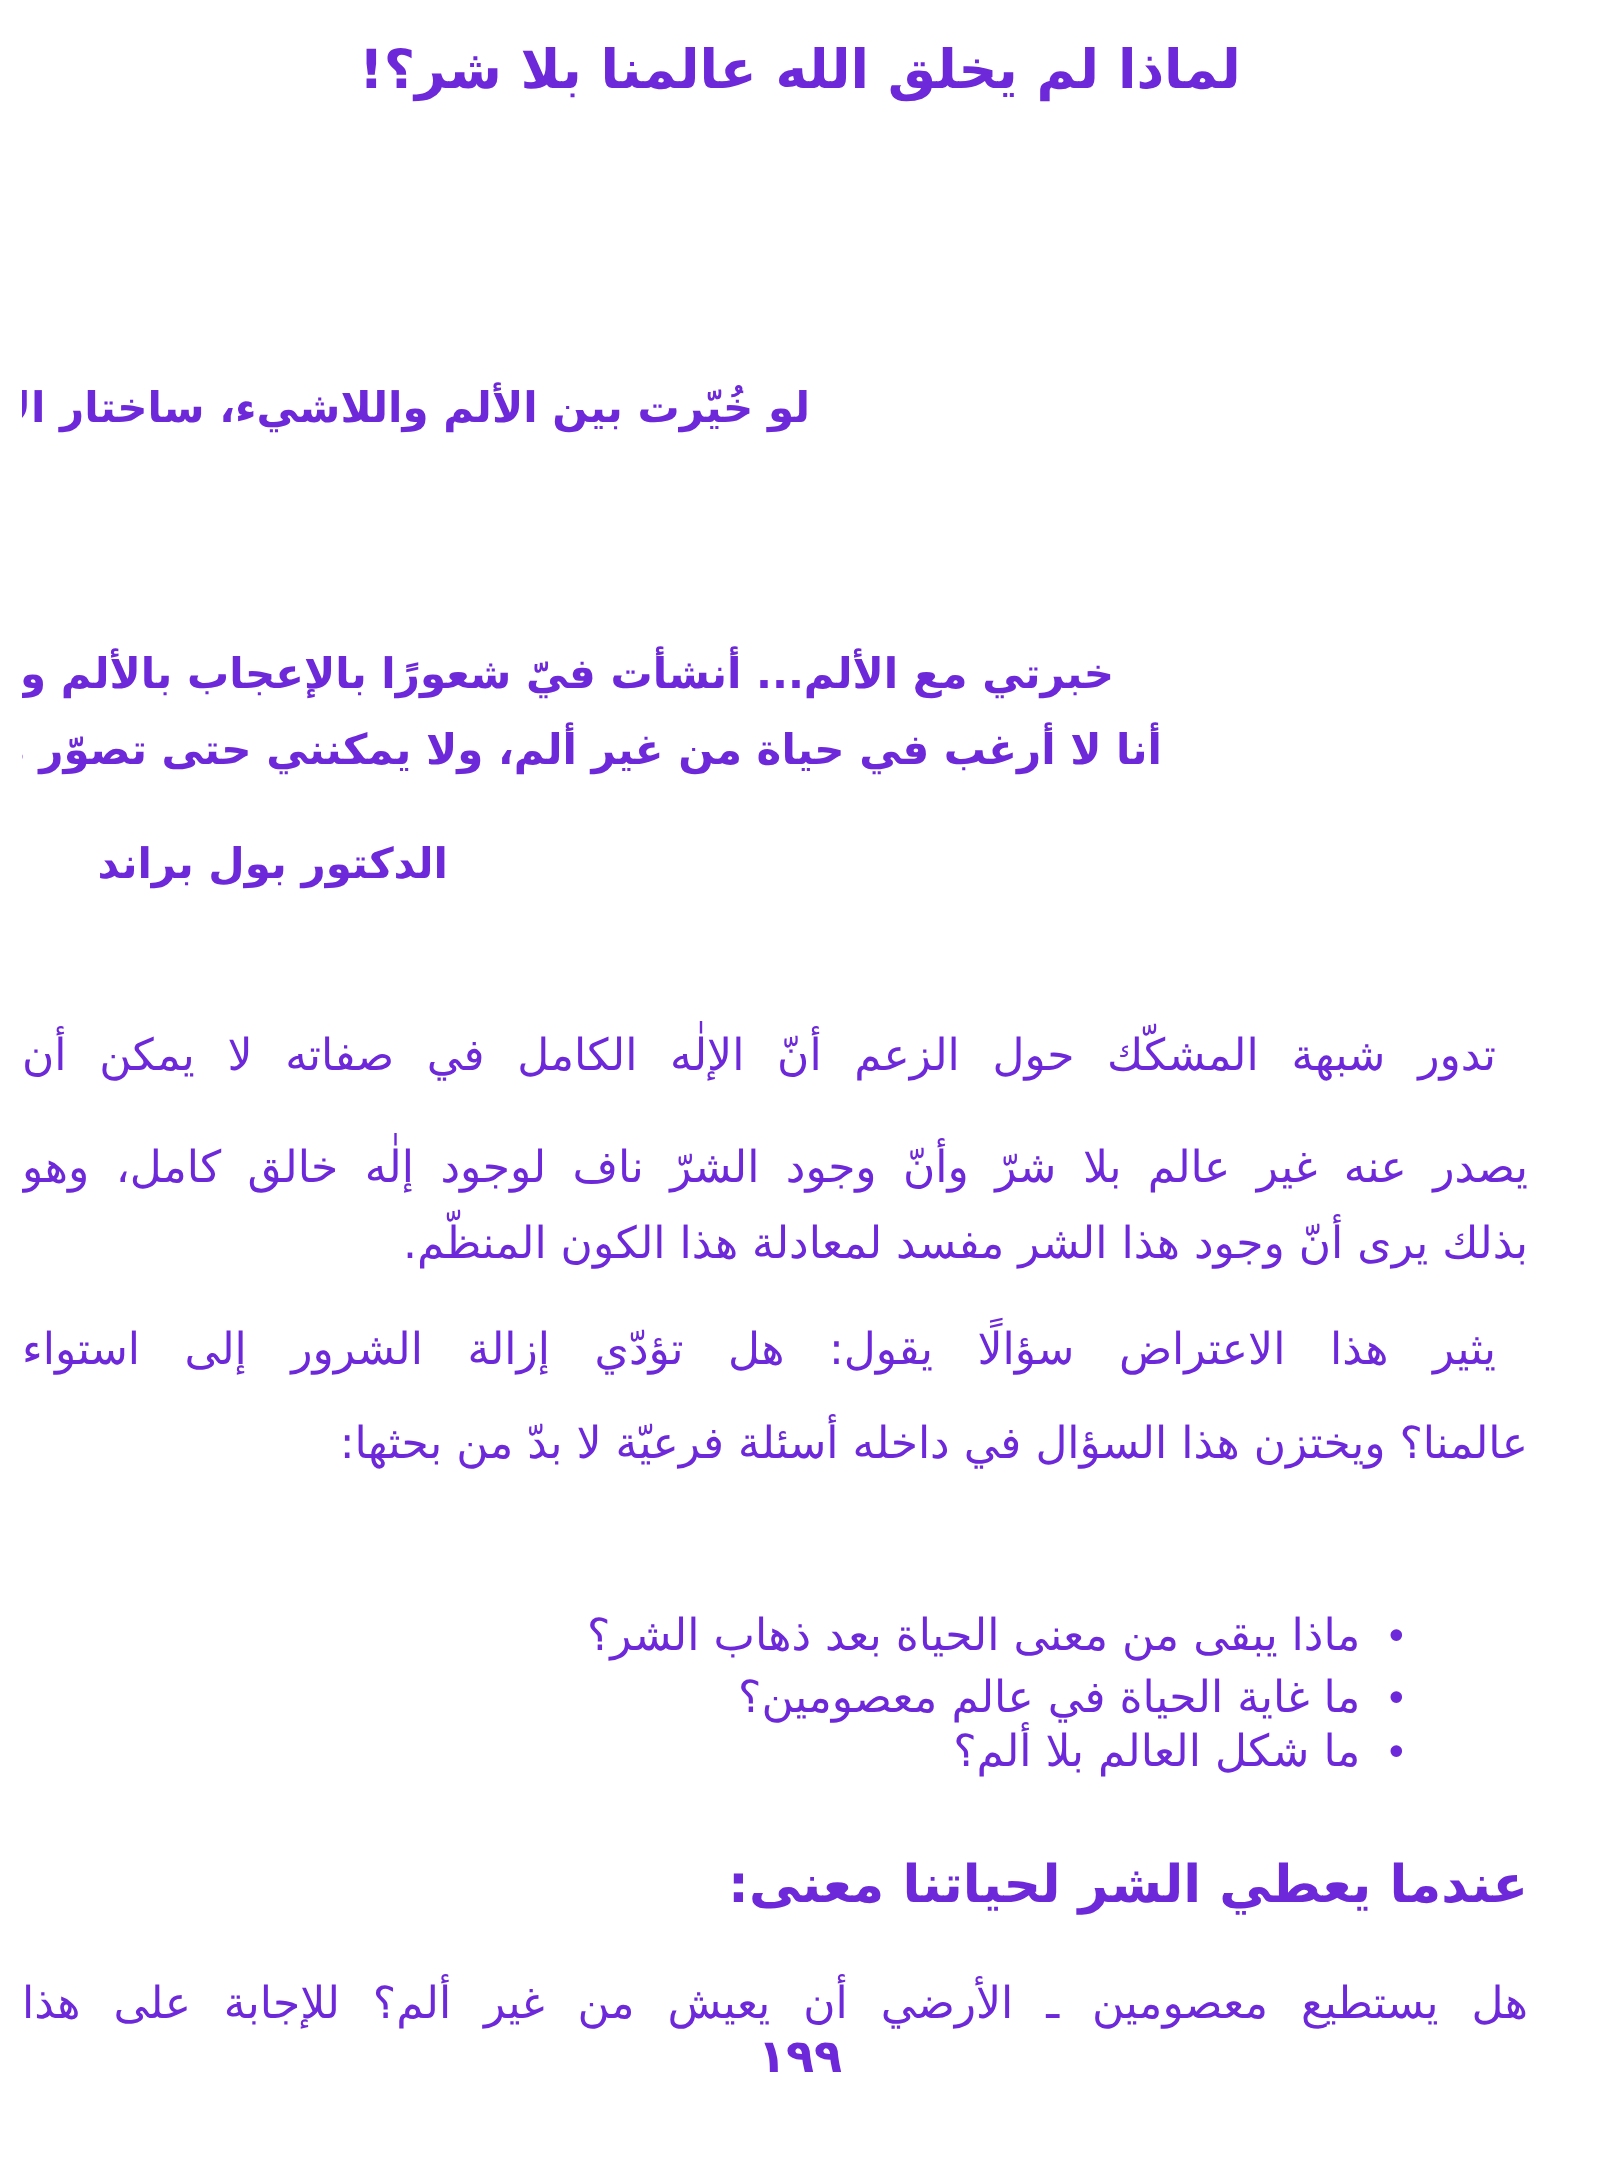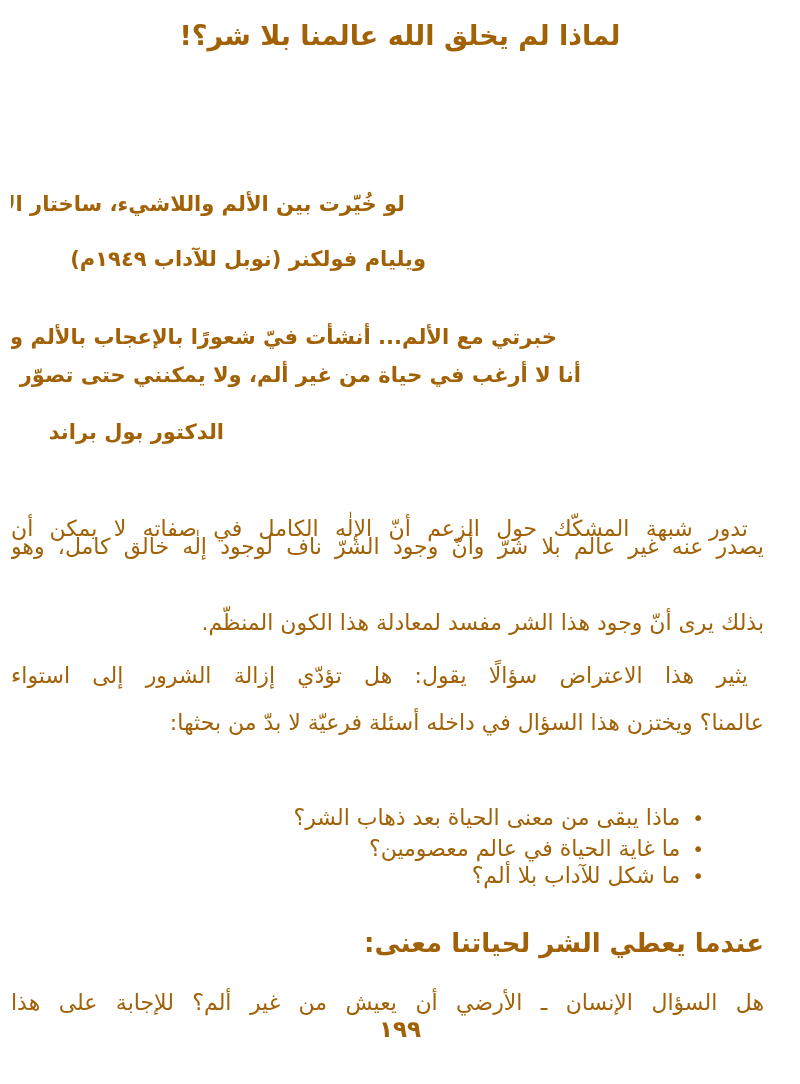--- a/index.html
+++ b/index.html
@@ -1,21 +1,21 @@
 <!DOCTYPE html>
 <html lang="ar" dir="rtl"><head>
 <meta charset="utf-8">
 <style>
   html,body{margin:0;padding:0;background:#ffffff;}
   .page{
     position:relative;
     width:778px;height:1084px;
     margin:0 auto;
     background:#ffffff;
-    color:#a16207;
+    color:#6d28d9;
     direction:rtl;
     font-family:"DejaVu Sans",sans-serif;
     overflow:hidden;
   }
   .abs{position:absolute;}
   .page-title{
     top:20px;left:0;right:0;
     text-align:center;
     font-weight:bold;
     font-size:27px;
@@ -72,44 +72,43 @@
 </style>
 </head>
 <body>
 
 <div class="page">
 
   <div class="abs page-title">لماذا لم يخلق الله عالمنا بلا شر؟!</div>
 
   <div class="abs quote-line" style="top:192px;right:384px;">لو خُيّرت بين الألم واللاشيء، ساختار الألم.</div>
 
-  <div class="abs attr-line" style="top:247px;right:363px;">ويليام فولكنر (نوبل للآداب ١٩٤٩م)</div>
 
   <div class="abs quote-line" style="top:325px;right:232px;">خبرتي مع الألم... أنشأت فيّ شعورًا بالإعجاب بالألم وتقديرًا له.</div>
 
   <div class="abs quote-line" style="top:363px;right:208px;">أنا لا أرغب في حياة من غير ألم، ولا يمكنني حتى تصوّر ذلك.</div>
 
   <div class="abs attr-line" style="top:420px;right:565px;">الدكتور بول براند</div>
 
   <div class="abs body-line indent" style="top:506px;">تدور شبهة المشكّك حول الزعم أنّ الإلٰه الكامل في صفاته لا يمكن أن</div>
-  <div class="abs body-line" style="top:524px;">يصدر عنه غير عالم بلا شرّ وأنّ وجود الشرّ ناف لوجود إلٰه خالق كامل، وهو</div>
+  <div class="abs body-line" style="top:562px;">يصدر عنه غير عالم بلا شرّ وأنّ وجود الشرّ ناف لوجود إلٰه خالق كامل، وهو</div>
   <div class="abs body-line endline" style="top:600px;">بذلك يرى أنّ وجود هذا الشر مفسد لمعادلة هذا الكون المنظّم.</div>
 
   <div class="abs body-line indent" style="top:653px;">يثير هذا الاعتراض سؤالًا يقول: هل تؤدّي إزالة الشرور إلى استواء</div>
   <div class="abs body-line endline" style="top:700px;">عالمنا؟ ويختزن هذا السؤال في داخله أسئلة فرعيّة لا بدّ من بحثها:</div>
 
   <div class="abs bullet-item" style="top:766px;margin-top:34px;">
     <span class="bullet-glyph">•</span><span>ماذا يبقى من معنى الحياة بعد ذهاب الشر؟</span>
   </div>
   <div class="abs bullet-item" style="top:831px;text-align:right;">
     <span class="bullet-glyph">•</span><span>ما غاية الحياة في عالم معصومين؟</span>
   </div>
   <div class="abs bullet-item" style="top:858px;">
-    <span class="bullet-glyph">•</span><span>ما شكل للآداب بلا ألم؟</span>
+    <span class="bullet-glyph">•</span><span>ما شكل العالم بلا ألم؟</span>
   </div>
 
   <div class="abs section-heading" style="top:928px;">عندما يعطي الشر لحياتنا معنى:</div>
 
-  <div class="abs body-line" style="top:980px;">هل السؤال الإنسان ـ الأرضي أن يعيش من غير ألم؟ للإجابة على هذا</div>
+  <div class="abs body-line" style="top:980px;">هل يستطيع معصومين ـ الأرضي أن يعيش من غير ألم؟ للإجابة على هذا</div>
 
   <div class="abs page-number">١٩٩</div>
 
 </div>
 
 </body></html>

